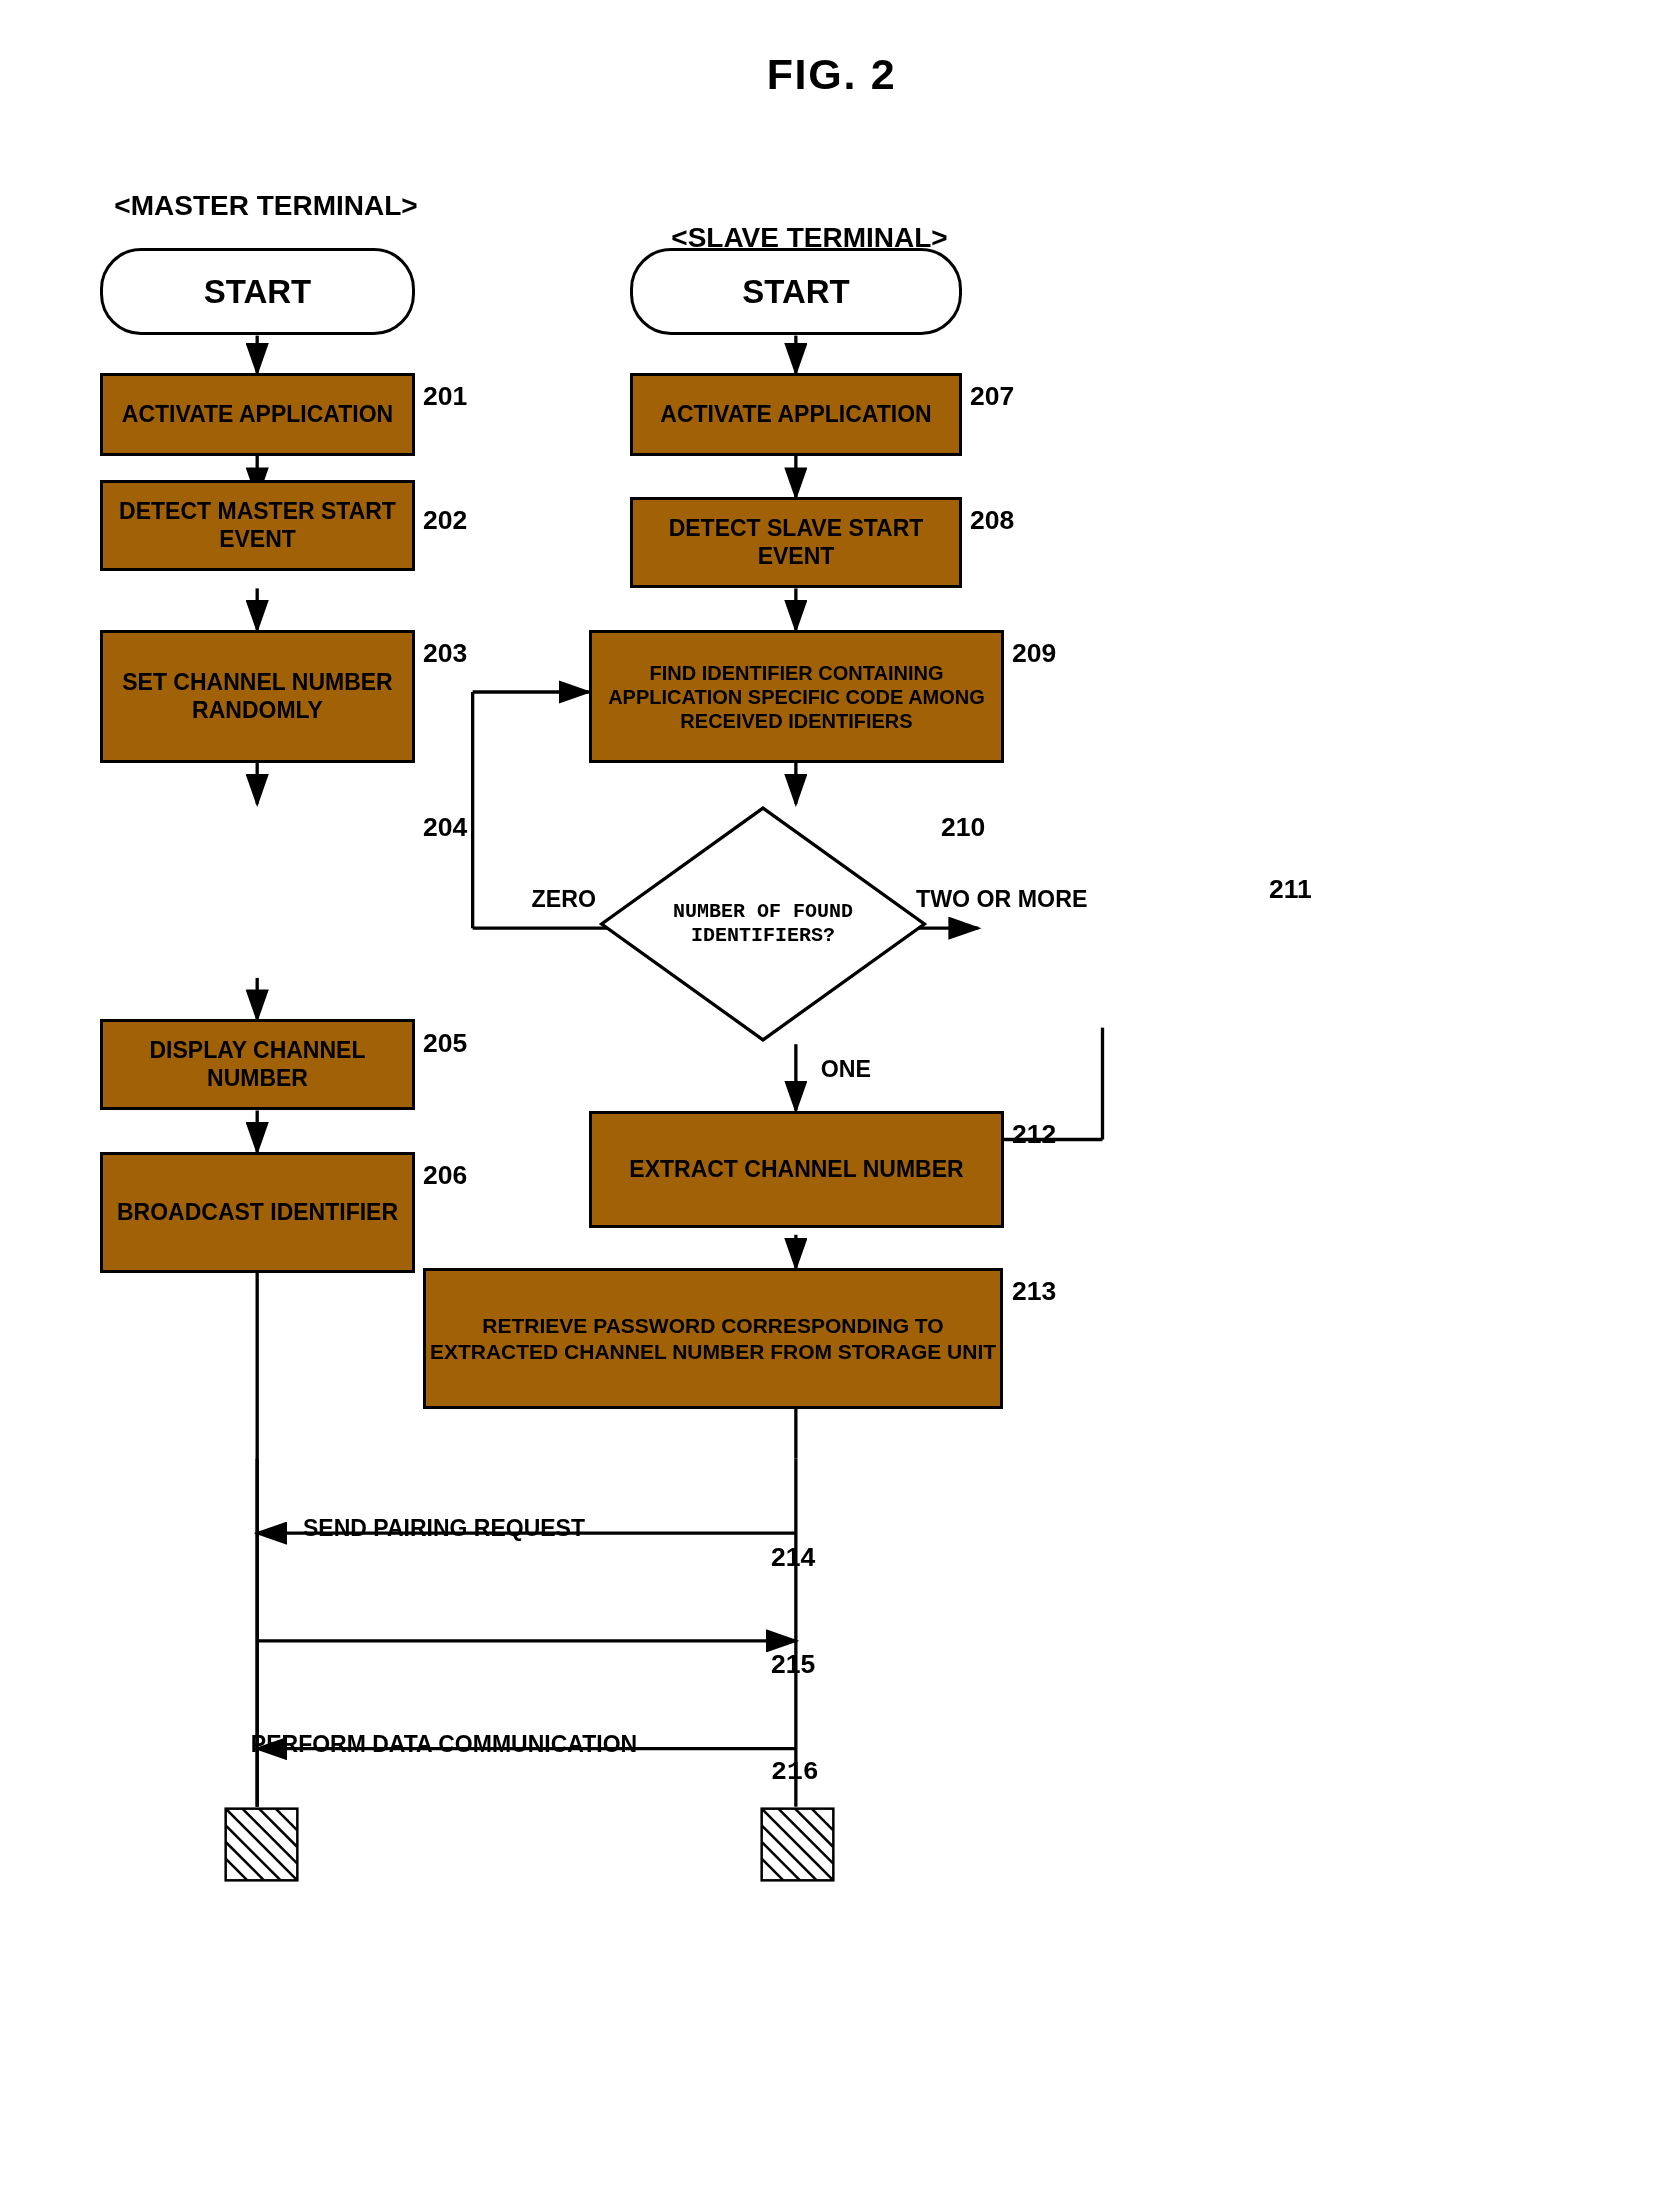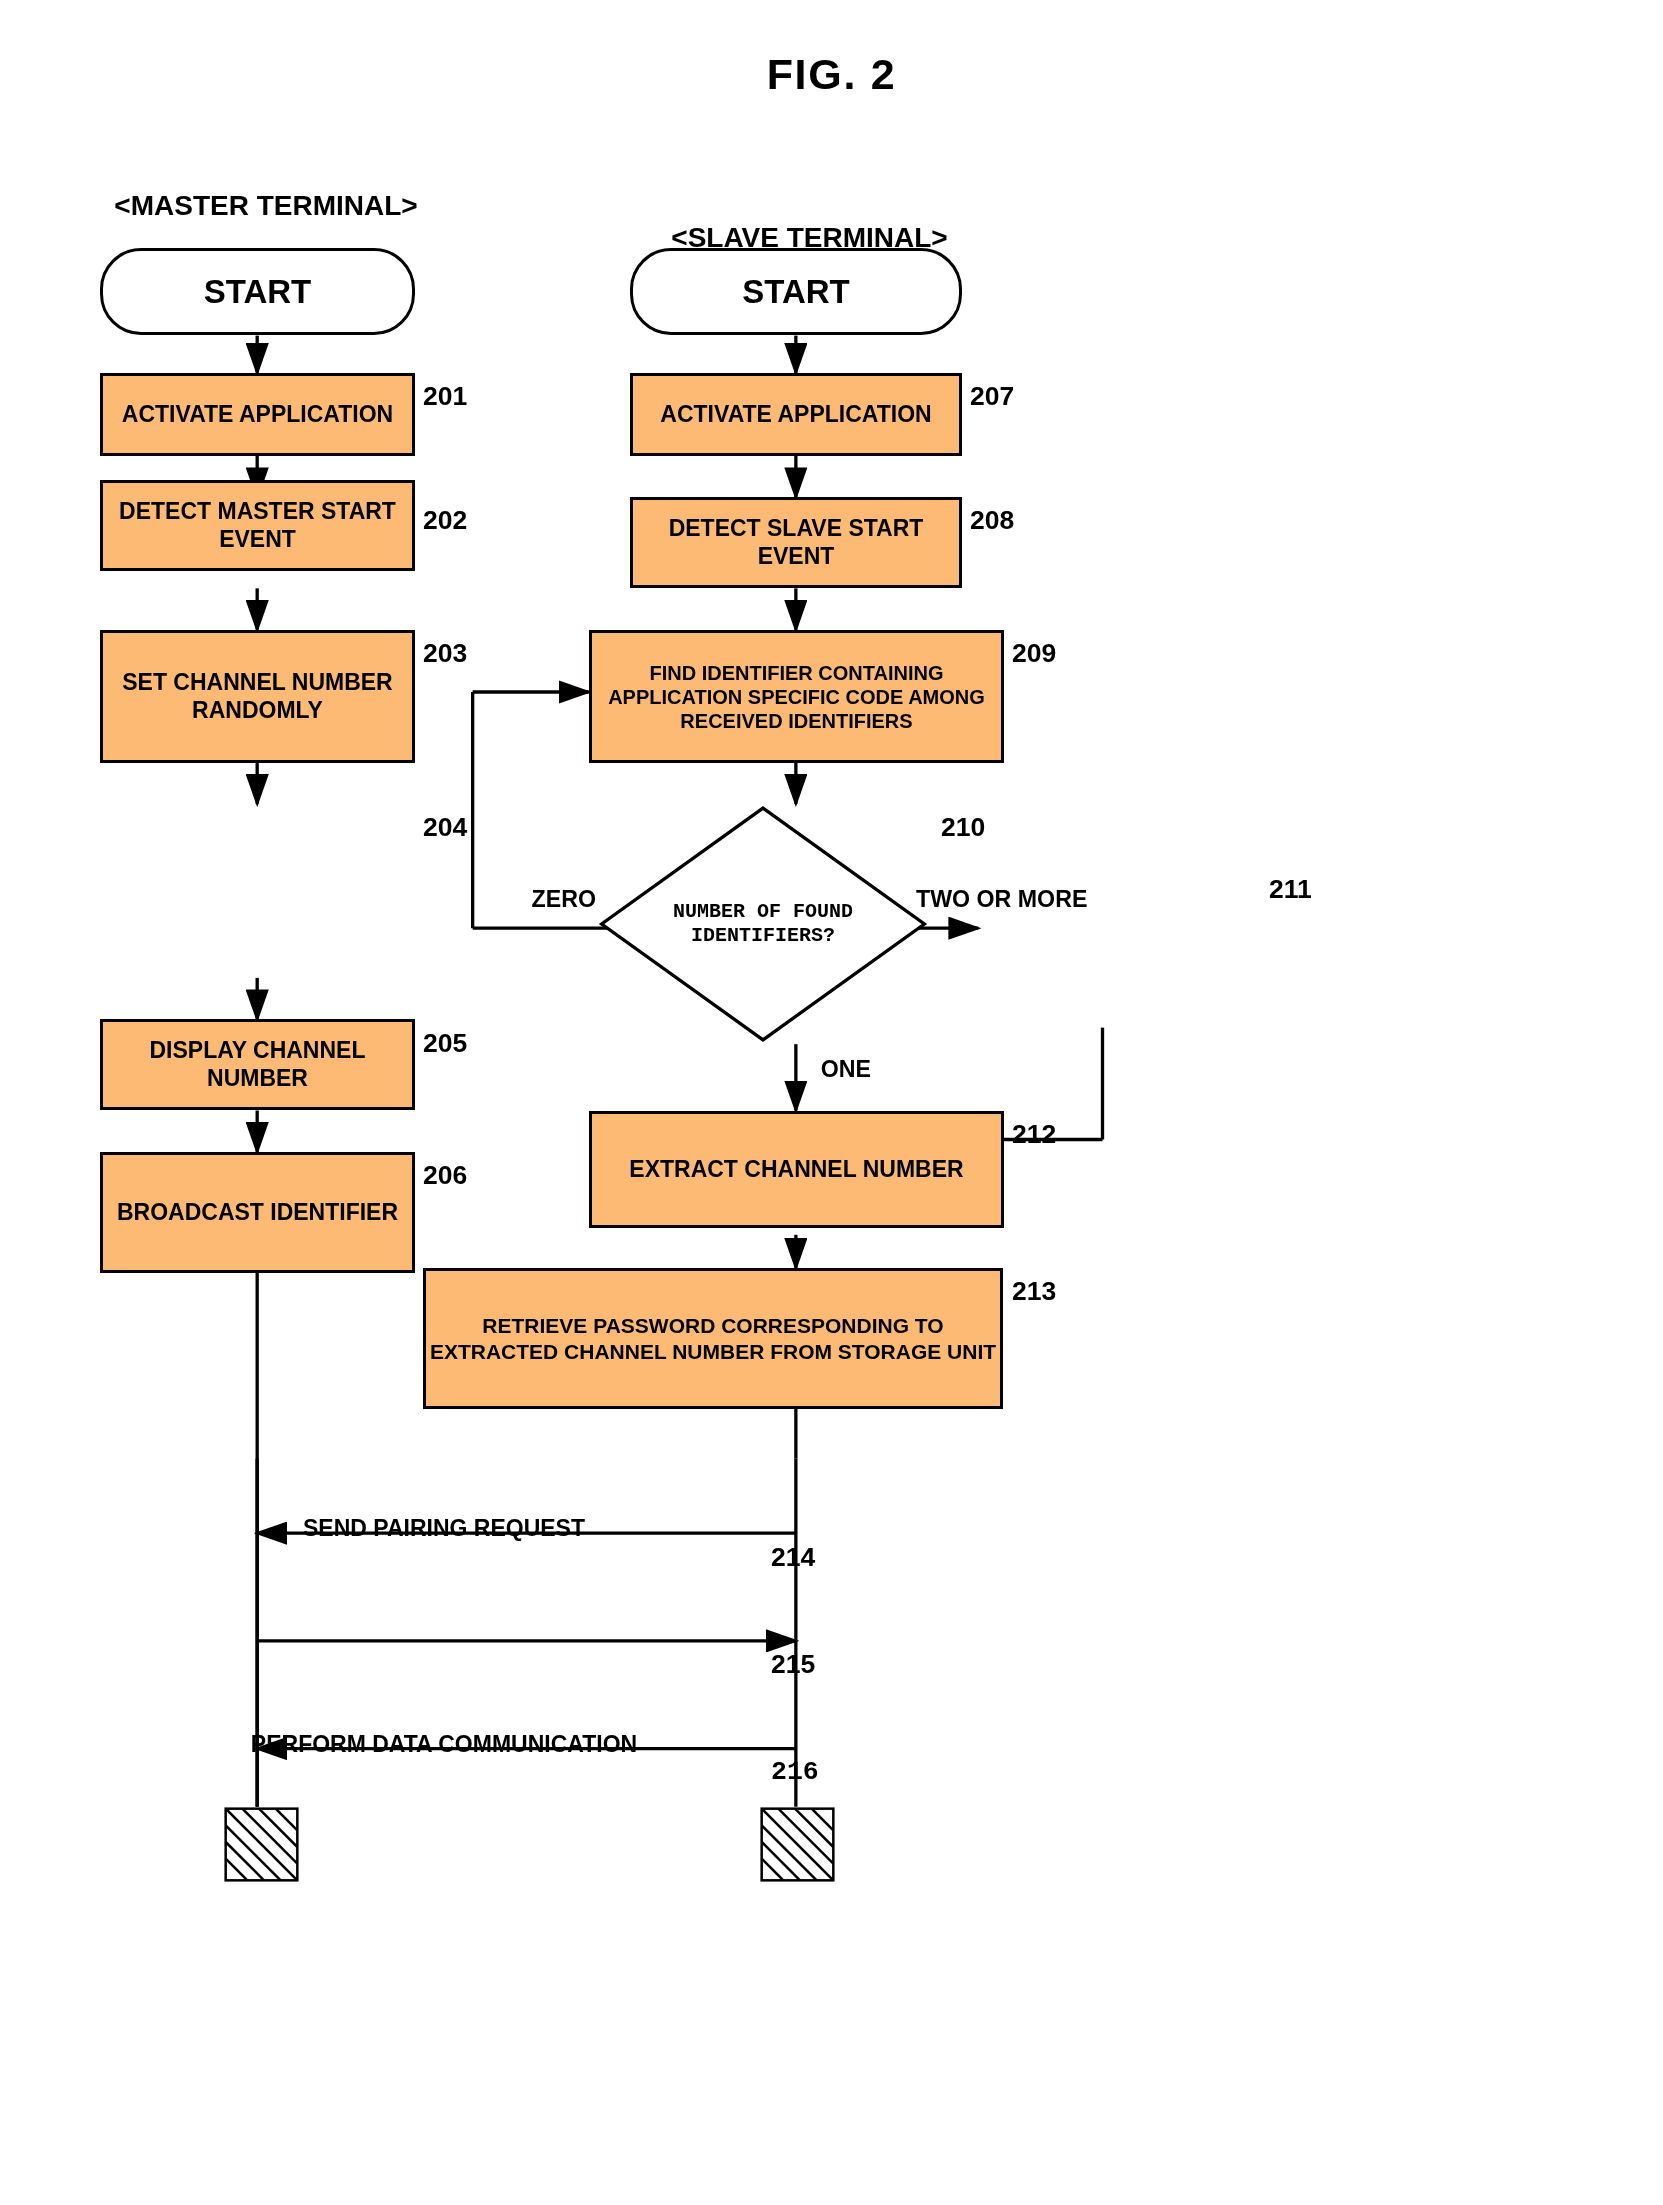--- a/index.html
+++ b/index.html
@@ -49,21 +49,21 @@
     }
 
     .rounded-rect {
       border: 3.3px solid #000;
       border-radius: 41px;
       background: #fff;
     }
 
     .rect {
       border: 3.3px solid #000;
-      background: #fdba74;
+      background: #a16207;
     }
 
     .diamond-container {
       position: absolute;
       font-family: Liberation Mono, monospace;
     }
 
     .diamond-svg {
       position: absolute;
       top: 0; left: 0;

